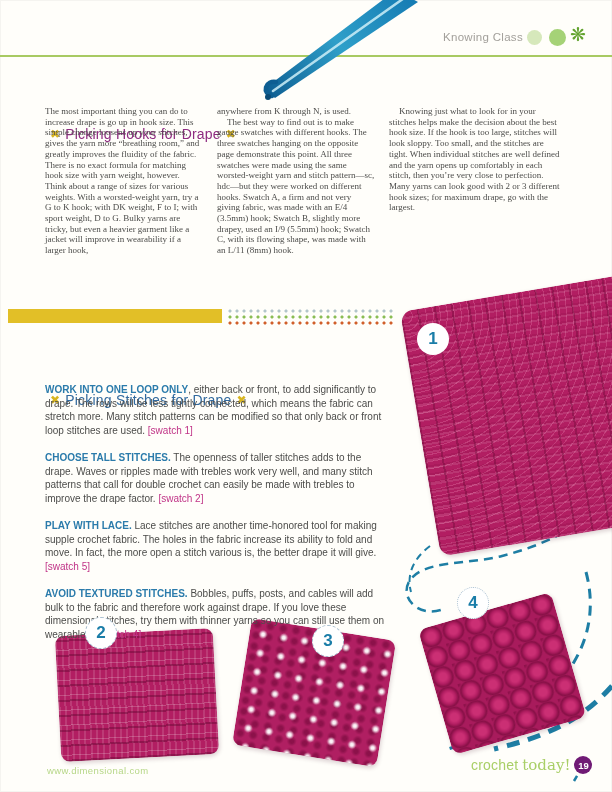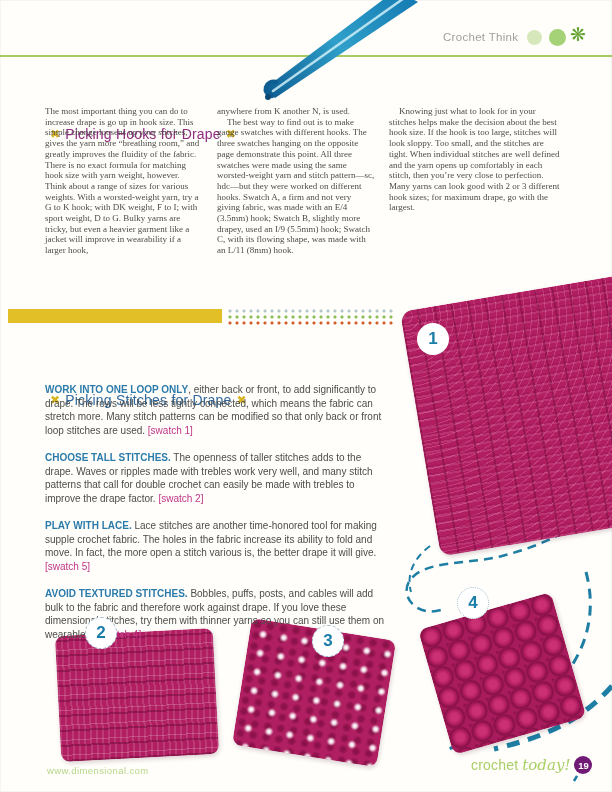--- a/index.html
+++ b/index.html
@@ -82,38 +82,38 @@
   .b1{top:323px;left:417px;width:32px;height:32px;}
   .b2{top:617px;left:85px;width:30px;height:30px;border:1.5px dashed #a8bfd0;}
   .b3{top:625px;left:312px;width:30px;height:30px;border:1.5px dashed #a8bfd0;}
   .b4{top:587px;left:457px;width:30px;height:30px;border:1.5px dotted #a8bfd0;}
   
   .deco-svg{position:absolute;top:0;left:0;z-index:0;pointer-events:none;}
   
   .site{position:absolute;top:765px;left:47px;font-size:9.5px;color:#b7d788;letter-spacing:.4px;}
   .logo{position:absolute;top:756px;left:462px;display:flex;align-items:center;gap:4px;margin-left:9px;}
   .logo-word{font-size:14px;color:#a9cf67;letter-spacing:.2px;}
-  .logo-script{font-family:"DejaVu Serif",serif;font-style:italic;font-size:15px;color:#a9cf67;}
+  .logo-script{font-family:"DejaVu Serif",serif;font-size:15px;color:#a9cf67;}
   .pagenum{width:18px;height:18px;border-radius:50%;background:#701a75;color:#fff;font-size:9.5px;font-weight:bold;
            display:flex;align-items:center;justify-content:center;}
 </style>
 </head>
 <body>
 
 <div id="page">
 
   <svg class="deco-svg" width="612" height="792" viewBox="0 0 612 792">
     <path d="M612,498 C578,528 545,545 502,556 C465,565 425,560 410,580 C398,598 420,620 446,608" fill="none" stroke="#1e7ea4" stroke-width="2.5" stroke-dasharray="9,6"></path>
     <path d="M430,546 C414,558 406,574 411,592" fill="none" stroke="#1e7ea4" stroke-width="2" stroke-dasharray="7,5"></path>
     <path d="M586,572 C602,632 572,682 520,716 C494,733 468,743 448,749" fill="none" stroke="#1e7ea4" stroke-width="3" stroke-dasharray="10,7"></path>
     <path d="M612,686 C578,724 540,738 494,749" fill="none" stroke="#1e7ea4" stroke-width="5" stroke-dasharray="13,9"></path>
     <path d="M574,781 L587,759" fill="none" stroke="#1e7ea4" stroke-width="2.5" stroke-dasharray="6,4"></path>
   </svg>
 
-  <div class="hdr-label">Crochet Think</div>
+  <div class="hdr-label">Knowing Class</div>
   <div class="hdr-dot dot1"></div>
   <div class="hdr-dot dot2"></div>
   <div class="flower">❋</div>
   <div class="hdr-rule"></div>
 
   <svg class="hook-svg" width="612" height="122" viewBox="0 0 612 122">
     <defs>
       <linearGradient id="hookGrad" gradientUnits="userSpaceOnUse" x1="270" y1="100" x2="412" y2="-6">
         <stop offset="0" stop-color="#0e5e92"></stop>
         <stop offset="0.5" stop-color="#2f9fc9"></stop>
@@ -128,21 +128,21 @@
 
   <div class="sec-head head1">
     <span class="xmark">✖</span><span>Picking Hooks for Drape</span><span class="xmark">✖</span>
   </div>
 
   <div class="cols">
     <div class="col col-a">
       <p>The most important thing you can do to increase drape is go up in hook size. This simple change loosens up your stitches, gives the yarn more “breathing room,” and greatly improves the fluidity of the fabric. There is no exact formula for matching hook size with yarn weight, however. Think about a range of sizes for various weights. With a worsted-weight yarn, try a G to K hook; with DK weight, F to I; with sport weight, D to G. Bulky yarns are tricky, but even a heavier garment like a jacket will improve in wearability if a larger hook,</p>
     </div>
     <div class="col col-b">
-      <p>anywhere from K another N, is used.</p>
+      <p>anywhere from K through N, is used.</p>
       <p class="indent">The best way to find out is to make gauge swatches with different hooks. The three swatches hanging on the opposite page demonstrate this point. All three swatches were made using the same worsted-weight yarn and stitch pattern—sc, hdc—but they were worked on different hooks. Swatch A, a firm and not very giving fabric, was made with an E/4 (3.5mm) hook; Swatch B, slightly more drapey, used an I/9 (5.5mm) hook; Swatch C, with its flowing shape, was made with an L/11 (8mm) hook.</p>
     </div>
     <div class="col col-c">
       <p class="indent">Knowing just what to look for in your stitches helps make the decision about the best hook size. If the hook is too large, stitches will look sloppy. Too small, and the stitches are tight. When individual stitches are well defined and the yarn opens up comfortably in each stitch, then you’re very close to perfection. Many yarns can look good with 2 or 3 different hook sizes; for maximum drape, go with the largest.</p>
     </div>
   </div>
 
   <div class="band"></div>
   <div class="dots">
     <div class="dotrow dr1"></div>

